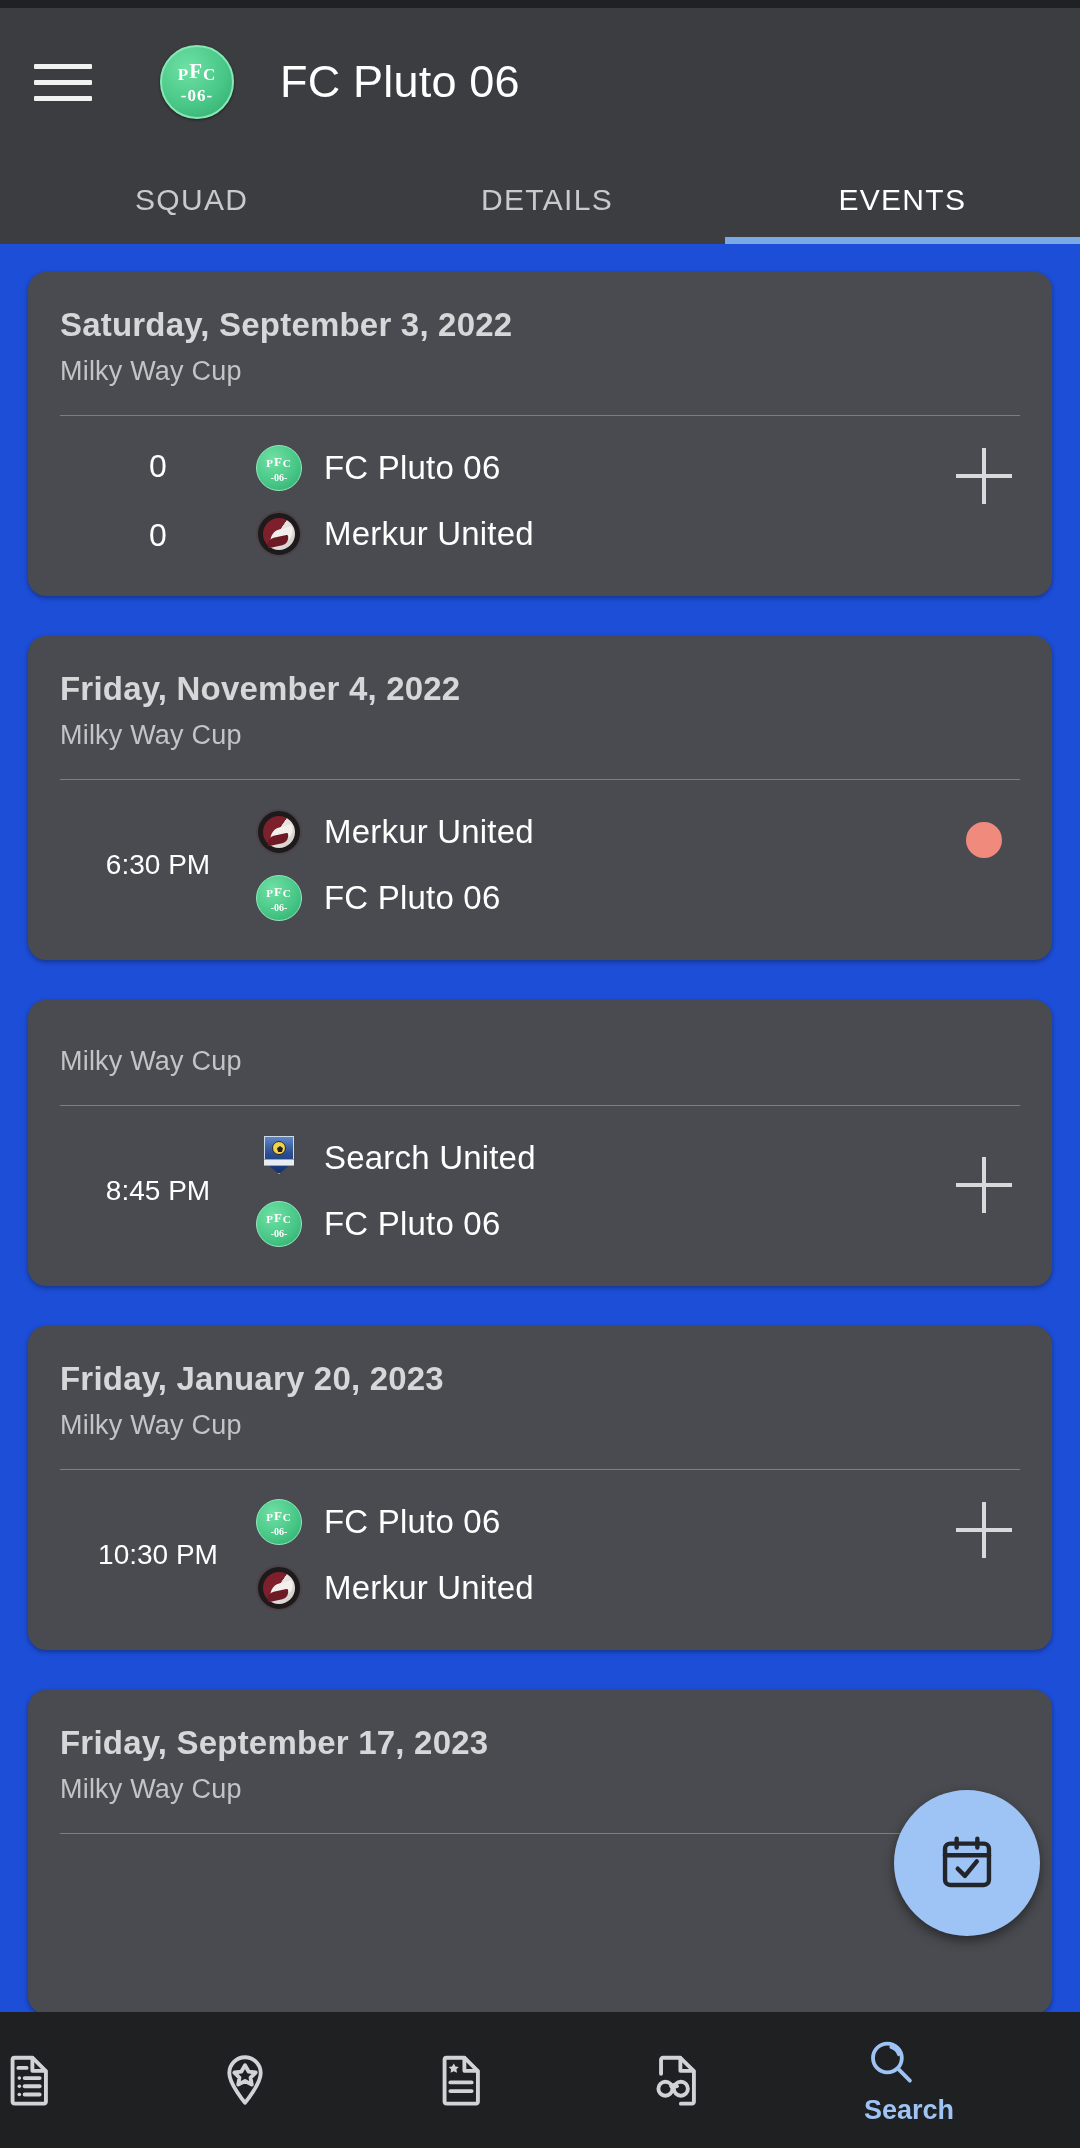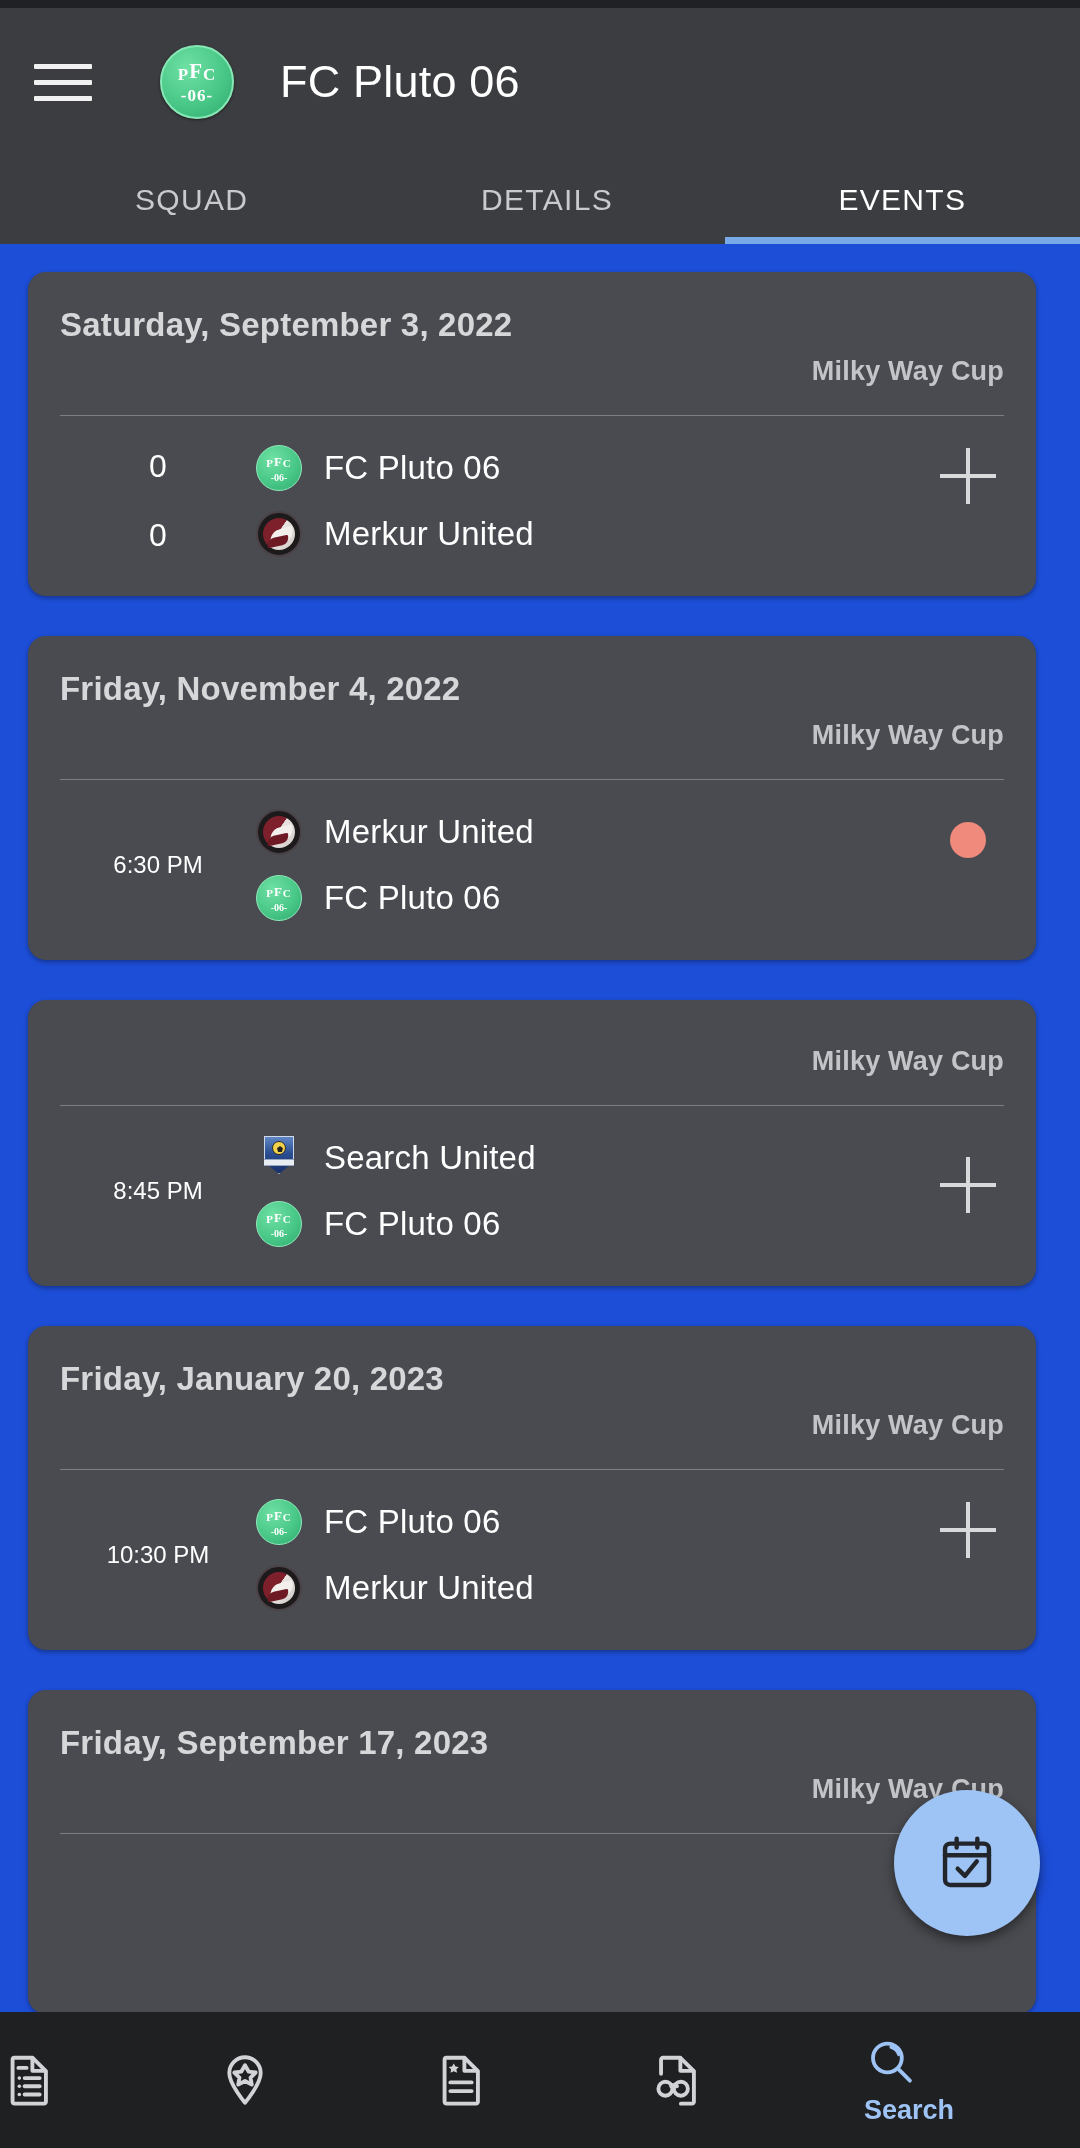--- a/index.html
+++ b/index.html
@@ -52,37 +52,37 @@
   }
   .tab.active { color: #ffffff; }
   .tab.active::after {
     content: ""; position: absolute; left: 0; right: 0; bottom: 0;
     height: 7px; background: #7aa9e8;
   }
 
   
   .list {
     position: absolute; top: 244px; left: 0; right: 0; bottom: 136px;
-    padding: 28px 44px 0 28px; overflow: hidden;
+    padding: 28px 28px 0 28px; overflow: hidden;
   }
   .card {
     background: #4a4b50; border-radius: 18px; margin-bottom: 40px;
     padding: 34px 32px 30px 32px; position: relative;
     box-shadow: 0 2px 5px rgba(0,0,0,.35);
   }
   .card-date { color: #d6d7d9; font-size: 33px; font-weight: bold; letter-spacing: .2px; }
-  .card-comp { color: #c3c4c7; font-size: 27px; font-weight: bold; margin-top: 12px; letter-spacing: .2px; text-align: right; }
+  .card-comp { color: #c3c4c7; font-size: 27px; font-weight: normal; margin-top: 12px; letter-spacing: .2px; }
   .divider { height: 1px; background: #7d7e82; margin: 28px 0 0 0; }
 
   .match { display: flex; align-items: center; padding-top: 20px; min-height: 150px; }
   .match-left {
     width: 196px; flex: 0 0 196px; display: flex; align-items: center; justify-content: center;
     flex-direction: column; color: #ffffff;
   }
-  .kickoff { font-size: 24px; }
+  .kickoff { font-size: 28px; }
   .scores { display: flex; flex-direction: column; gap: 32px; color: #ffffff; font-size: 32px; align-items: center; }
 
   .teams { flex: 1 1 auto; display: flex; flex-direction: column; gap: 14px; }
   .team-row { display: flex; align-items: center; gap: 22px; height: 52px; }
   .team-name { color: #ffffff; font-size: 33px; letter-spacing: .2px; }
 
   .crest { width: 46px; height: 46px; flex: 0 0 46px; position: relative; }
 
   
   .crest.pluto {

